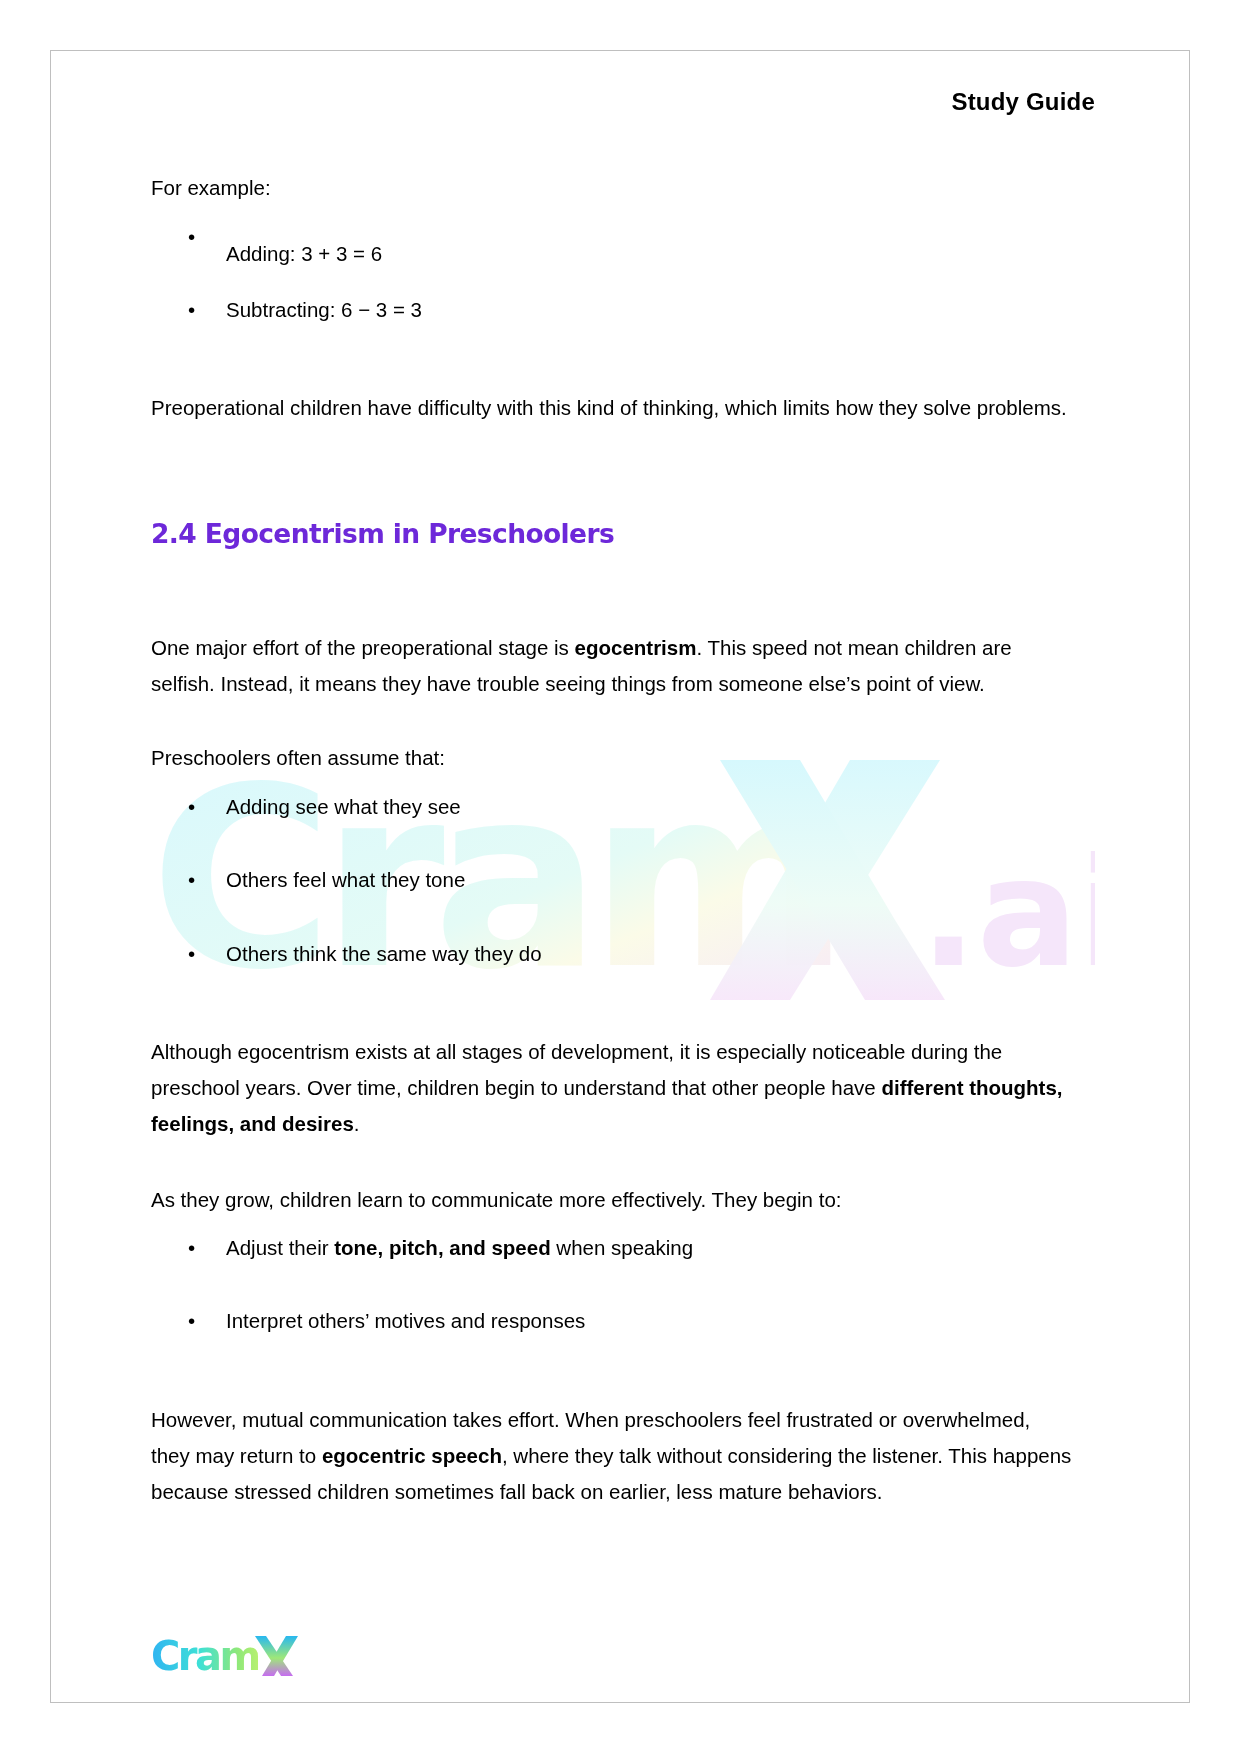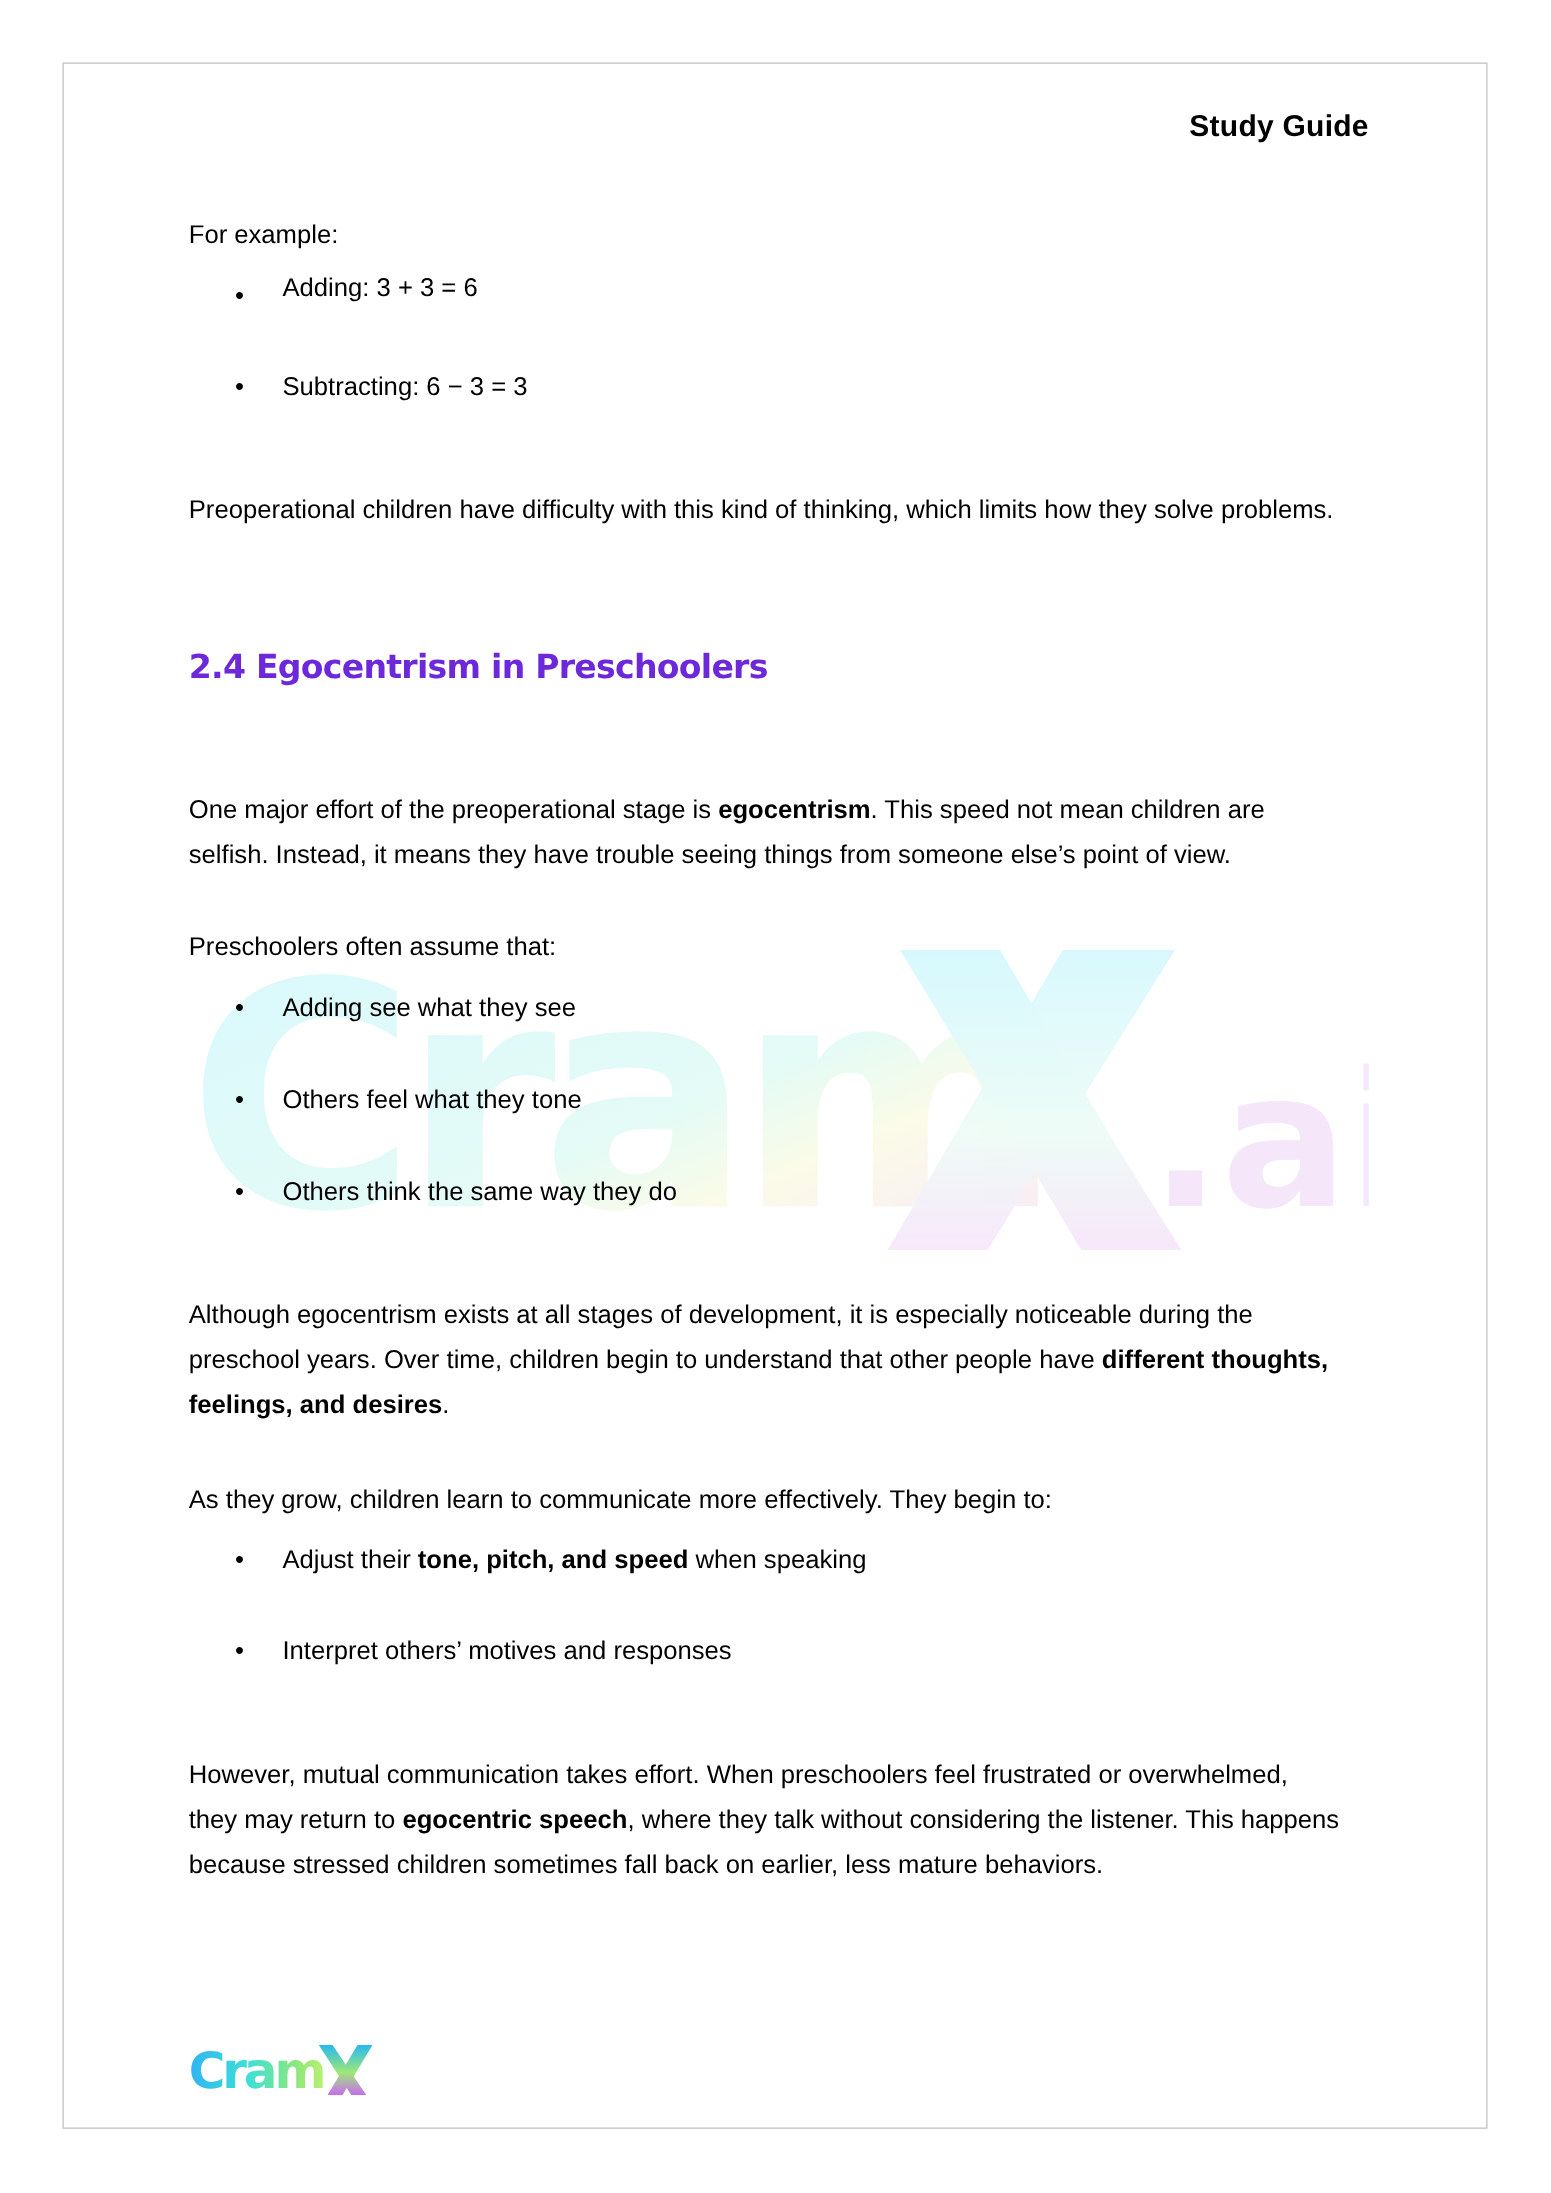--- a/index.html
+++ b/index.html
@@ -44,21 +44,21 @@
   <polygon points="700,0 790,0 640,240 560,240" fill="url(#wmx)" opacity="0.95"></polygon>
   <text x="770" y="205" font-family="DejaVu Sans, sans-serif" font-weight="bold" font-size="150" fill="#f5e6fa">.ai</text>
 </svg>
 
 <div class="content">
   <div class="title">Study Guide</div>
 
   <div class="txt" style="top:145px">For example:</div>
 
   <span class="bullet" style="top:219px">•</span>
-  <span class="bullet-text" style="top:213px">Adding: 3 + 3 = 6</span>
+  <span class="bullet-text" style="top:236px">Adding: 3 + 3 = 6</span>
 
   <span class="bullet" style="top:292px">•</span>
   <span class="bullet-text" style="top:292px">Subtracting: 6 − 3 = 3</span>
 
   <div class="txt" style="top:365px">Preoperational children have difficulty with this kind of thinking, which limits how they solve problems.</div>
 
   <div class="heading">2.4 Egocentrism in Preschoolers</div>
 
   <div class="txt" style="top:605px"><span>One major effort of the preoperational stage is </span><b>egocentrism</b><span>. This speed not mean children are</span></div>
   <div class="txt" style="top:641px">selfish. Instead, it means they have trouble seeing things from someone else’s point of view.</div>

